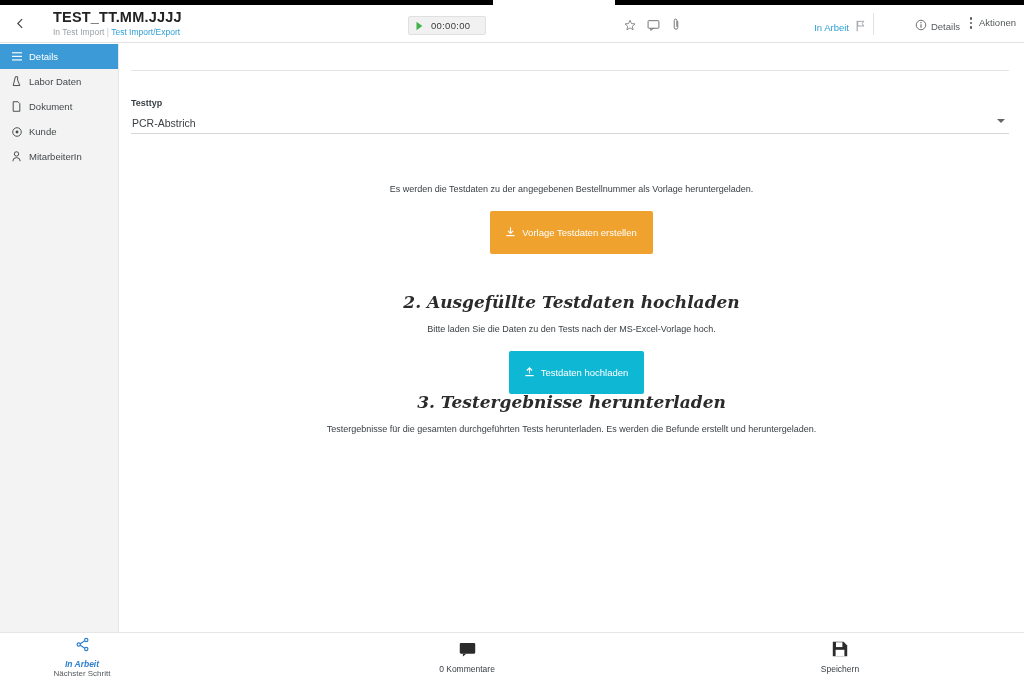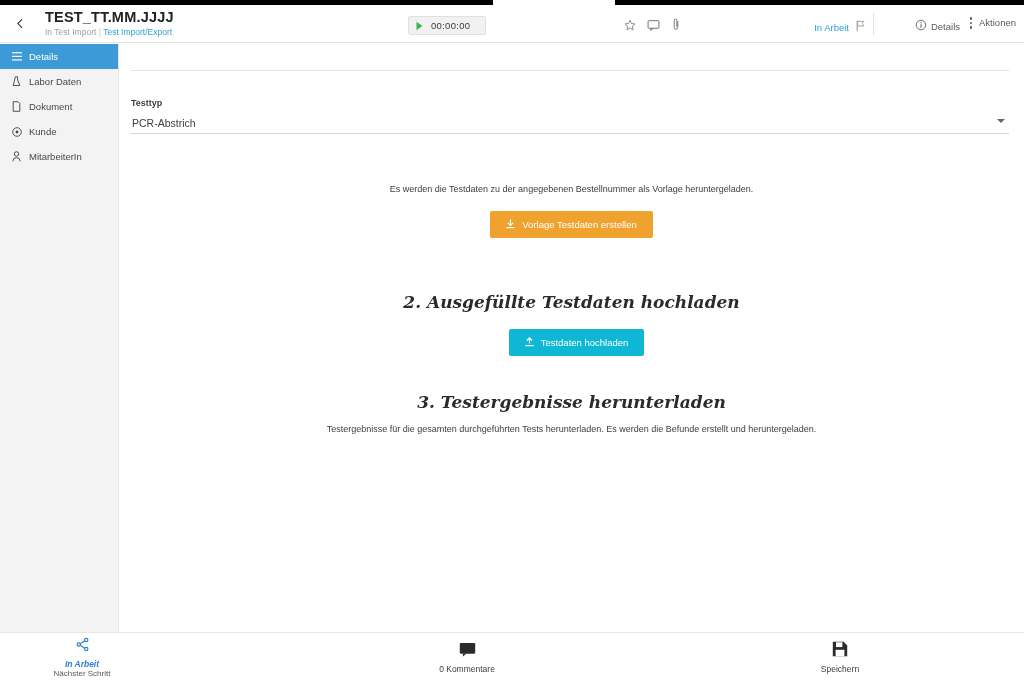--- a/index.html
+++ b/index.html
@@ -21,21 +21,21 @@
   .header {
     position: absolute; top: 5px; left: 0; width: 1024px; height: 38px;
     background: #ffffff; border-bottom: 1px solid #e3e3e3;
     display: flex; align-items: center;
   }
   .back-btn {
     width: 40px; height: 38px; display: flex; align-items: center; justify-content: center;
     color: #444; cursor: pointer;
   }
   .back-btn svg { display: block; }
-  .title-block { margin-left: 5px; display: flex; flex-direction: column; justify-content: center; }
+  .title-block { margin-left: 13px; display: flex; flex-direction: column; justify-content: center; }
   .title-main { font-size: 14.5px; font-weight: bold; color: #222; letter-spacing: .2px; line-height: 16px; }
   .title-sub { font-size: 8.5px; color: #9aa0a6; line-height: 12px; margin-top: 1px; }
   .title-sub .sep { color: #c3c7cb; }
   .title-sub .link { color: #2f9fd8; }
 
   .timer {
     position: absolute; left: 408px; top: 11px;
     width: 78px; height: 19px; background: #f1f1f1; border: 1px solid #e0e0e0;
     border-radius: 2px; display: flex; align-items: center;
   }
@@ -90,21 +90,21 @@
 
   .section { position: absolute; left: 0; width: 905px; text-align: center; }
   .sec-title {
     font-size: 17px; font-weight: bold; font-style: italic; color: #2b2b2b;
     font-family: "DejaVu Serif", serif;
   }
   .sec-desc { font-size: 9px; color: #3c4145; margin-top: 12px; }
 
   .btn {
     display: inline-flex; align-items: center; justify-content: center; gap: 7px;
-    height: 27px; padding: 0 16px; border: none; border-radius: 2px;
+    height: 43px; padding: 0 16px; border: none; border-radius: 2px;
     font-size: 9.5px; color: #fff; cursor: pointer; font-family: "Liberation Sans", sans-serif;
   }
   .btn.orange { background: #f0a22e; }
   .btn.cyan { background: #0eb8d4; margin-left: 10px; }
   .btn.green { background: #79b542; }
   .btn-icon { font-size: 10px; line-height: 1; }
 
   .highlight-box {
     display: inline-block; padding: 5px; border: 3px solid #1558e8; border-radius: 2px;
   }
@@ -275,20 +275,21 @@
                 <rect x="0.5" y="10.5" width="11" height="1.6" fill="#fff"></rect>
               </svg>
           </span>
           <span>Vorlage Testdaten erstellen</span>
         </button>
       </div>
     </div>
 
     <div class="section" style="top:248px;">
       <div class="sec-title">2. Ausgefüllte Testdaten hochladen</div>
+      <div class="sec-desc">Bitte laden Sie die Daten zu den Tests nach der MS-Excel-Vorlage hoch.</div>
       <div style="margin-top:17px;">
         <button class="btn cyan">
           <span class="btn-icon">
             <svg width="9" height="10" viewBox="0 0 12 13">
                 <path d="M6 8.5 L6 1 M2.5 4.5 L6 1 L9.5 4.5" stroke="#fff" stroke-width="1.5" fill="none"></path>
                 <rect x="0.5" y="10.5" width="11" height="1.6" fill="#fff"></rect>
               </svg>
           </span>
           <span>Testdaten hochladen</span>
         </button>

